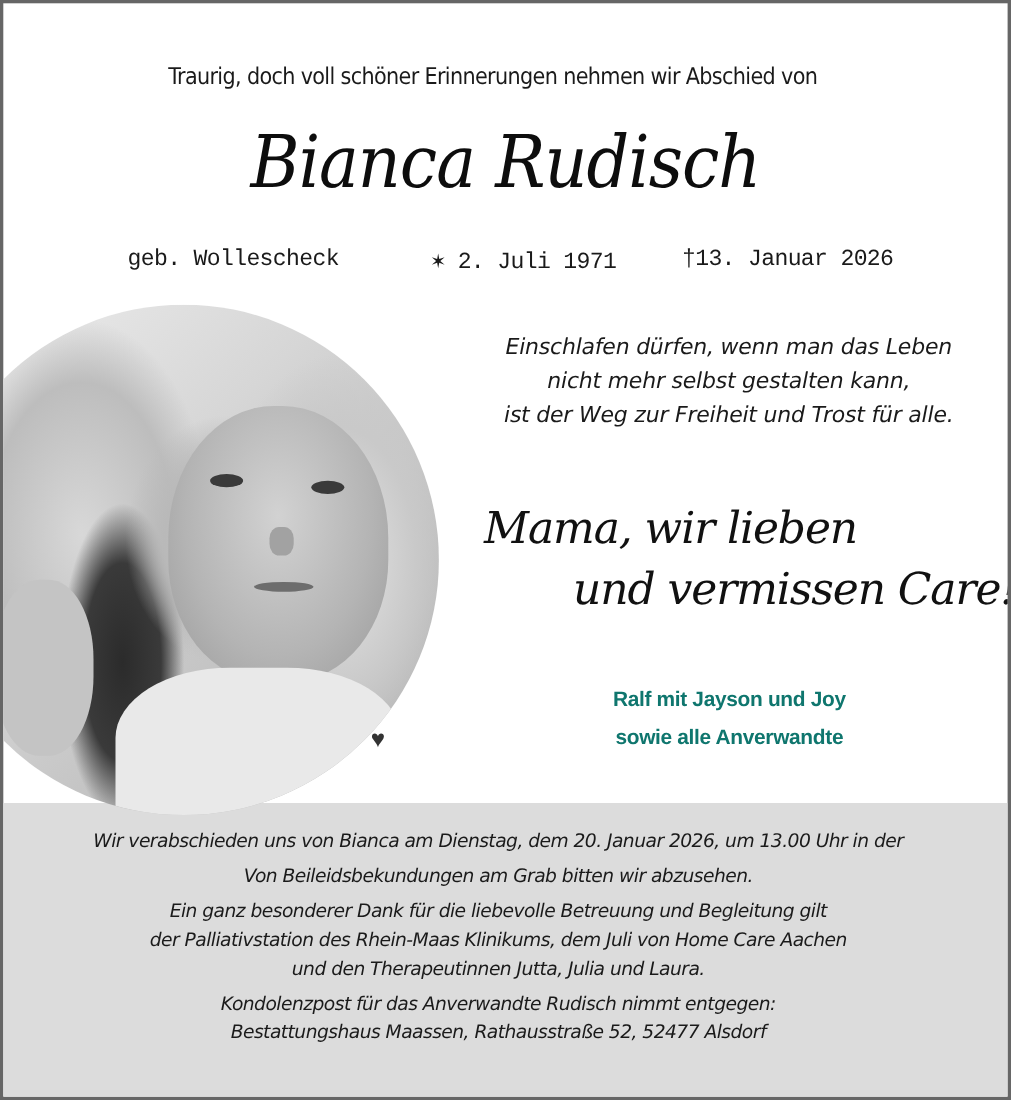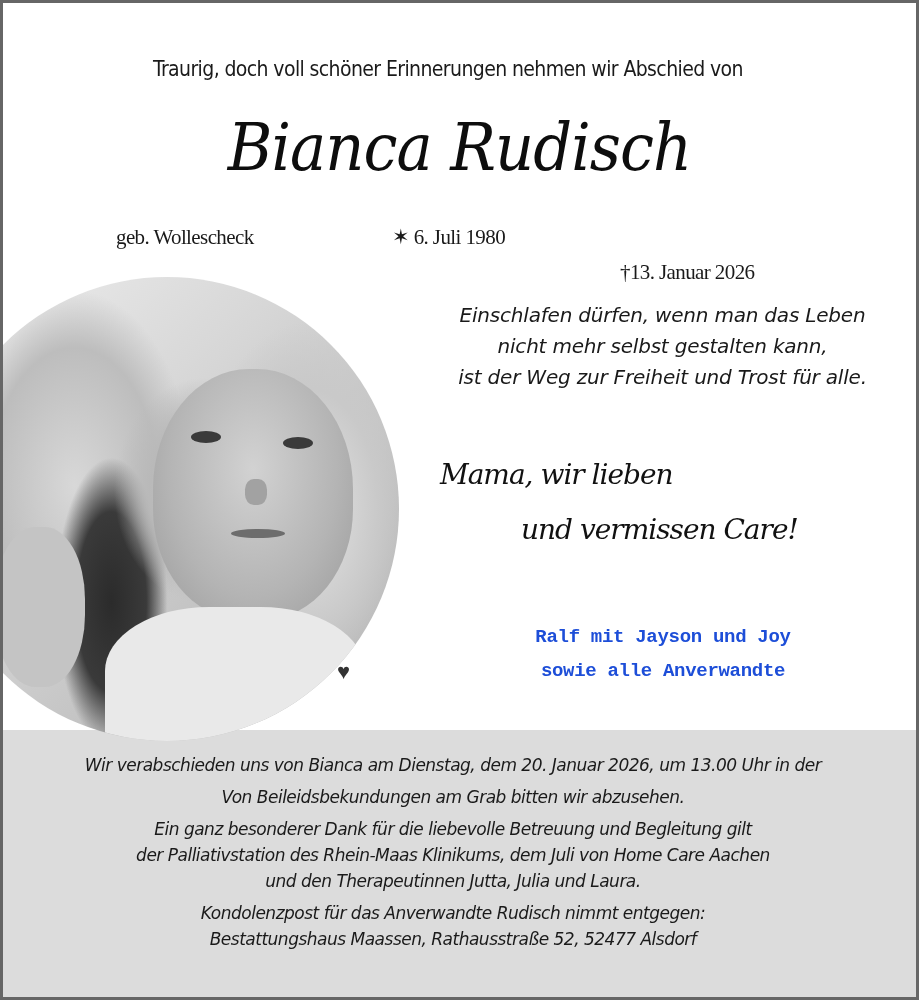--- a/index.html
+++ b/index.html
@@ -21,26 +21,26 @@
     }
 
     .name {
       left: 0; width: 913px; top: 112px;
       font-family: "DejaVu Serif", serif; font-style: italic; font-size: 66px;
       letter-spacing: -1px; color: #0d0d0d; line-height: 1;
       transform: scaleX(0.92);
     }
 
     .dates {
-      top: 222px; font-family: Liberation Serif, serif; font-size: 21px;
+      top: 222px; font-family: Liberation Mono, monospace; font-size: 21px;
       letter-spacing: -0.6px; color: #1a1a1a; white-space: nowrap;
     }
     .birth-name { left: 113px; }
     .born { left: 389px; }
-    .died { left: 617px; margin-top: 35px; }
+    .died { left: 617px; }
 
     .photo {
       left: -68px; top: 274px; width: 464px; height: 464px; border-radius: 50%;
       overflow: hidden;
       background:
         radial-gradient(ellipse 120px 150px at 58% 46%, #cfcfcf 0%, #b9b9b9 45%, rgba(170,170,170,0) 75%),
         radial-gradient(ellipse 70px 180px at 38% 70%, #2b2b2b 0%, #3a3a3a 50%, rgba(60,60,60,0) 80%),
         radial-gradient(ellipse 140px 230px at 30% 45%, #d8d8d8 0%, #bdbdbd 60%, rgba(190,190,190,0) 85%),
         radial-gradient(ellipse 130px 220px at 80% 50%, #e6e6e6 0%, #c9c9c9 55%, rgba(200,200,200,0) 85%),
         linear-gradient(135deg, #efefef 0%, #d6d6d6 40%, #bfbfbf 70%, #a9a9a9 100%);
@@ -70,29 +70,29 @@
     }
 
     .quote {
       left: 400px; width: 519px; top: 297px;
       font-family: "DejaVu Sans", sans-serif; font-style: italic; font-size: 20px;
       line-height: 31px; letter-spacing: -0.2px; color: #1a1a1a;
     }
 
     .script {
       font-family: "DejaVu Serif", serif; font-style: italic; color: #111;
-      font-size: 28px; letter-spacing: -1px; white-space: nowrap;
+      font-size: 40px; letter-spacing: -1px; white-space: nowrap;
     }
     .script-1 { left: 437px; top: 455px; }
     .script-2 { left: 518px; top: 510px; }
 
     .signers {
       left: 440px; width: 440px; top: 617px;
-      font-family: Liberation Mono, monospace; font-weight: bold; font-size: 19px;
-      line-height: 34px; letter-spacing: -0.3px; color: #1d4ed8;
+      font-family: Liberation Sans, sans-serif; font-weight: bold; font-size: 19px;
+      line-height: 34px; letter-spacing: -0.3px; color: #0f766e;
     }
 
     .band {
       left: 0; top: 727px; width: 913px; height: 267px; background: #dcdcdc;
     }
     .band-inner {
       position: absolute; left: 0; top: 22px; width: 900px;
       font-family: "DejaVu Sans", sans-serif; font-style: italic; font-size: 17px;
       line-height: 26px; letter-spacing: -0.5px; color: #1a1a1a; text-align: center;
     }
@@ -106,21 +106,21 @@
 
 <div class="notice">
 
   <div class="abs intro center">Traurig, doch voll schöner Erinnerungen nehmen wir Abschied von</div>
 
   <div class="abs name center">Bianca Rudisch</div>
 
   <div class="abs dates birth-name">geb. Wollescheck</div>
   <div class="abs dates born">
     <span>✶</span>
-    <span>6. Juli 1980</span>
+    <span>2. Juli 1971</span>
   </div>
   <div class="abs dates died">
     <span>†</span><span>13. Januar 2026</span>
   </div>
 
   <div class="abs band">
     <div class="band-inner">
       <p>
         <span>Wir verabschieden uns von Bianca am Dienstag, dem 20. Januar 2026, um 13.00 Uhr in der</span>
       </p>

